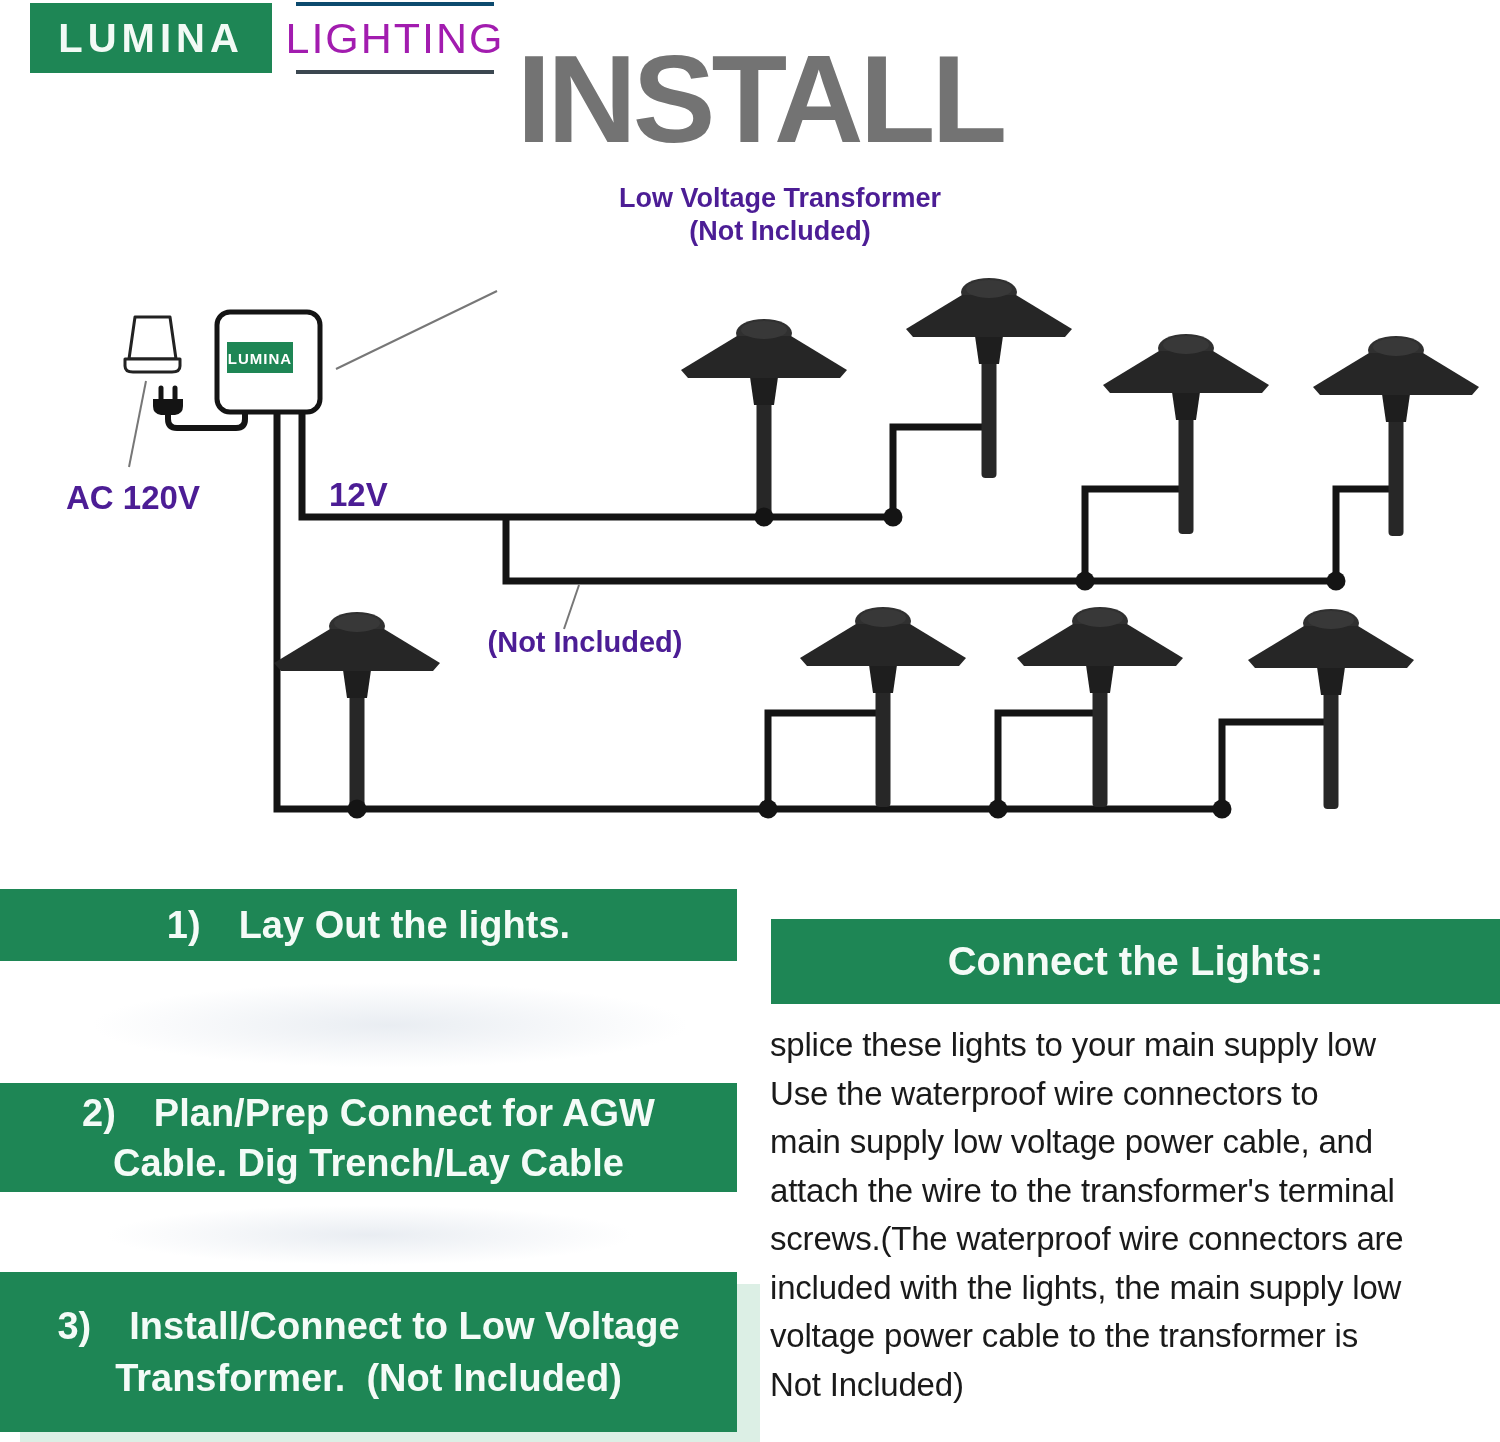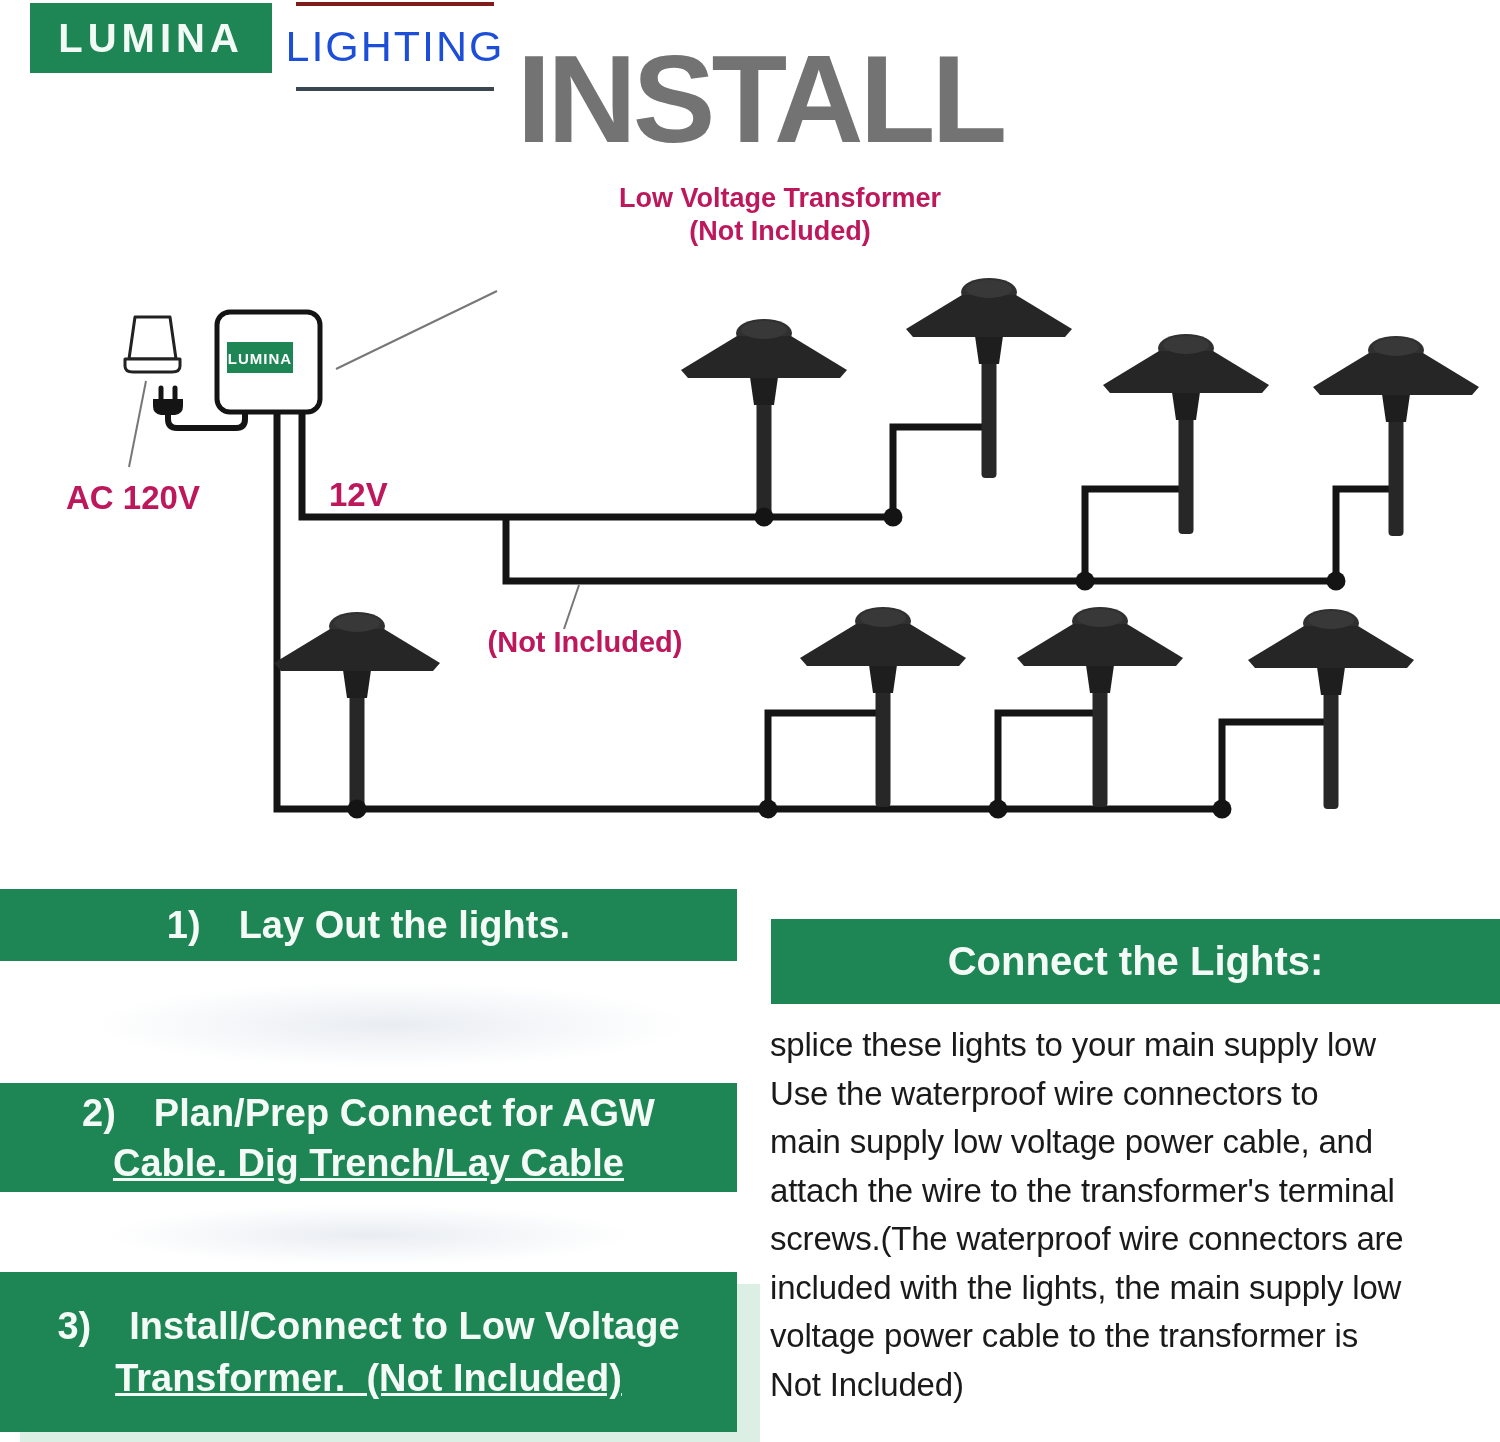--- a/index.html
+++ b/index.html
@@ -4,46 +4,46 @@
 <style>
   html,body{margin:0;padding:0;}
   body{width:1500px;height:1442px;position:relative;background:#ffffff;
        font-family:"Liberation Sans",sans-serif;overflow:hidden;}
   .abs{position:absolute;}
 
   
   .logo-primary{left:30px;top:3px;width:242px;height:70px;background:#1e8655;
     display:flex;align-items:center;justify-content:center;color:#f2faf5;
     font-size:40px;font-weight:700;letter-spacing:5px;}
-  .logo-secondary{left:296px;top:2px;width:198px;height:89px;
-    border-top:4px solid #7f1d1d;border-bottom:4px solid #3b4750;
-    display:flex;align-items:center;justify-content:center;color:#1d4ed8;
+  .logo-secondary{left:296px;top:2px;width:198px;height:72px;
+    border-top:4px solid #0c4a6e;border-bottom:4px solid #3b4750;
+    display:flex;align-items:center;justify-content:center;color:#a21caf;
     font-size:43px;font-weight:400;letter-spacing:2px;box-sizing:border-box;}
   .page-title{left:420px;top:34px;width:680px;text-align:center;
     font-size:124px;line-height:1.05;font-weight:700;letter-spacing:-4px;color:#737373;}
 
   
-  .glabel{color:#be185d;font-weight:700;text-align:center;}
+  .glabel{color:#4c1d95;font-weight:700;text-align:center;}
   .lbl-transformer{left:555px;top:182px;width:450px;font-size:27px;line-height:33px;}
   .lbl-cable{left:415px;top:624px;width:340px;font-size:29px;line-height:36px;}
   .lbl-ac{left:66px;top:479px;font-size:33px;text-align:left;}
   .lbl-12v{left:329px;top:476px;font-size:33px;text-align:left;}
 
   .diagram-svg{left:0;top:0;width:1500px;height:870px;}
 
   
   .cloud{background:radial-gradient(closest-side,#e9edf2 0%,rgba(233,237,242,0) 85%);}
   .cloud1{left:40px;top:975px;width:700px;height:100px;}
   .cloud2{left:60px;top:1200px;width:620px;height:70px;}
 
   
   .banner{background:#1e8655;color:#f4fbf7;font-weight:700;}
   .step{left:0;width:737px;display:flex;flex-direction:column;justify-content:center;}
   .step .row1{display:flex;justify-content:center;gap:38px;white-space:nowrap;}
-  .step .row2{text-align:center;white-space:nowrap;text-decoration:underline;}
+  .step .row2{text-align:center;white-space:nowrap;}
   .step1{top:889px;height:72px;font-size:38px;line-height:48px;}
   .step2{top:1083px;height:109px;font-size:38px;line-height:50px;}
   .step3{top:1272px;height:160px;font-size:38px;line-height:52px;}
   .step3-shadow{left:20px;top:1284px;width:740px;height:158px;background:#dcefe5;}
 
   
   .connect-banner{left:771px;top:883px;width:729px;height:85px;
     display:flex;align-items:center;justify-content:center;font-size:40px;margin-top:36px;}
   .connect-body{left:770px;top:1021px;width:716px;color:#1a1a1a;
     font-size:33px;line-height:48.5px;letter-spacing:-0.2px;}

